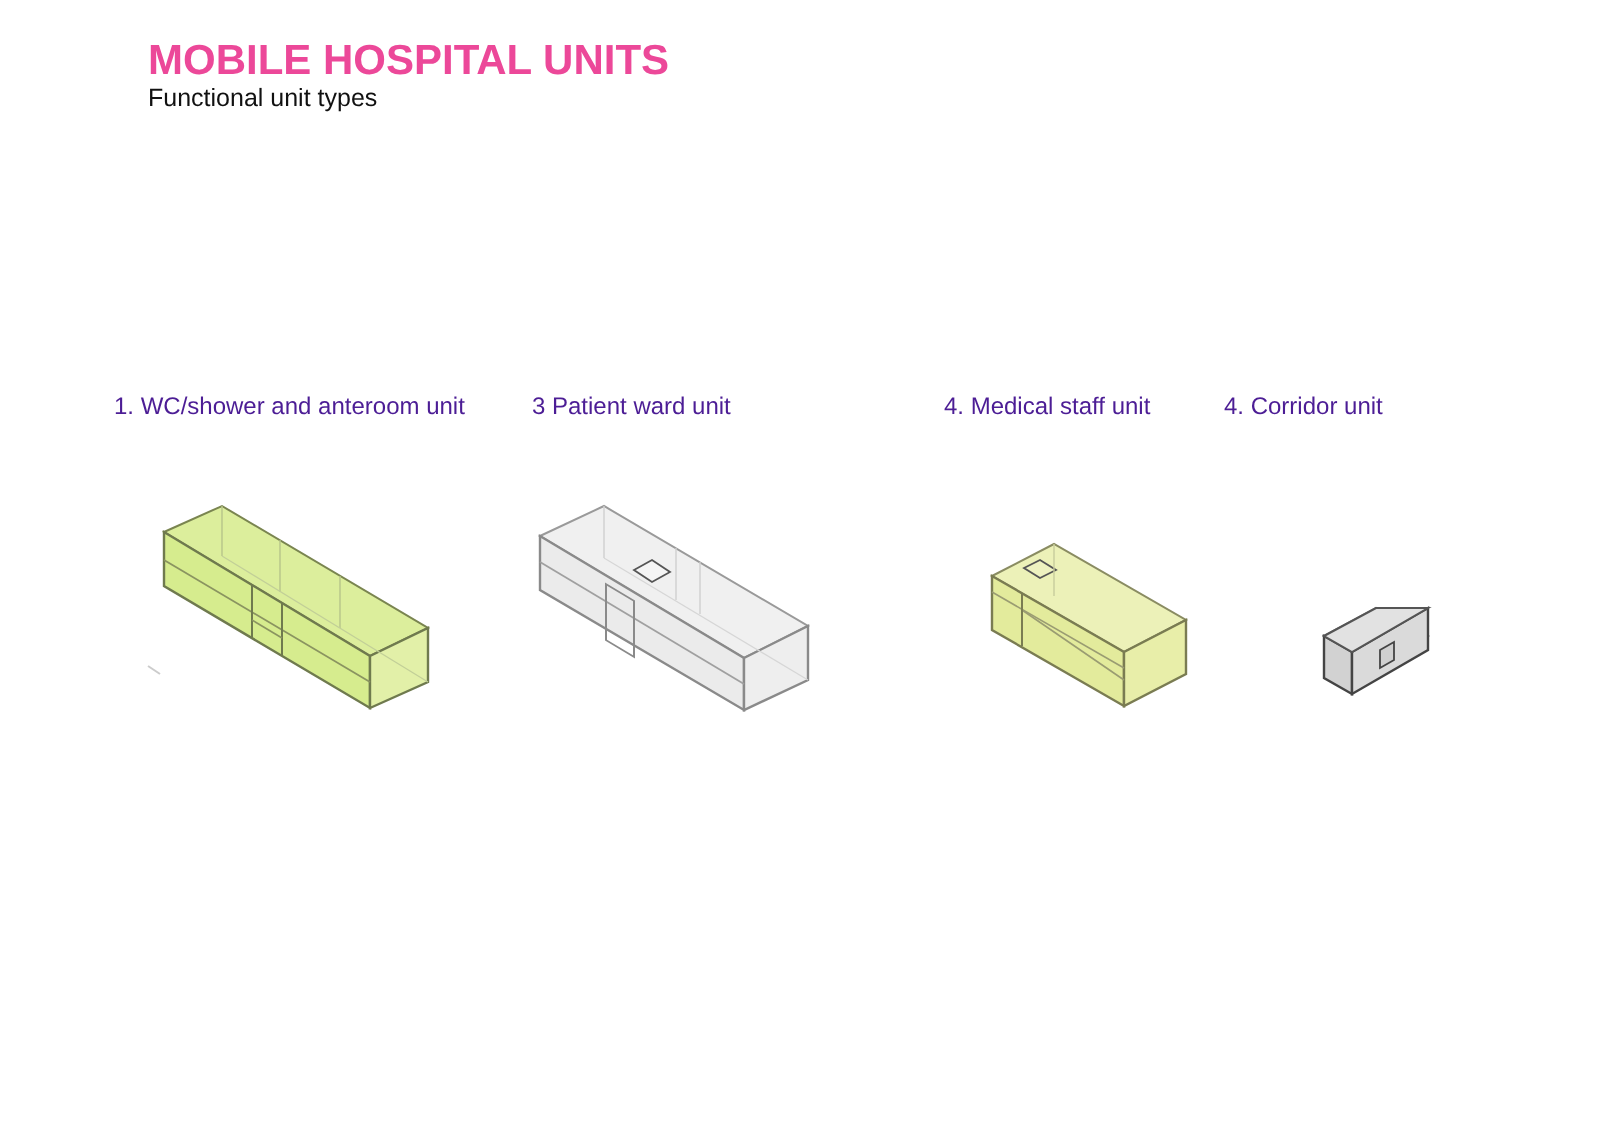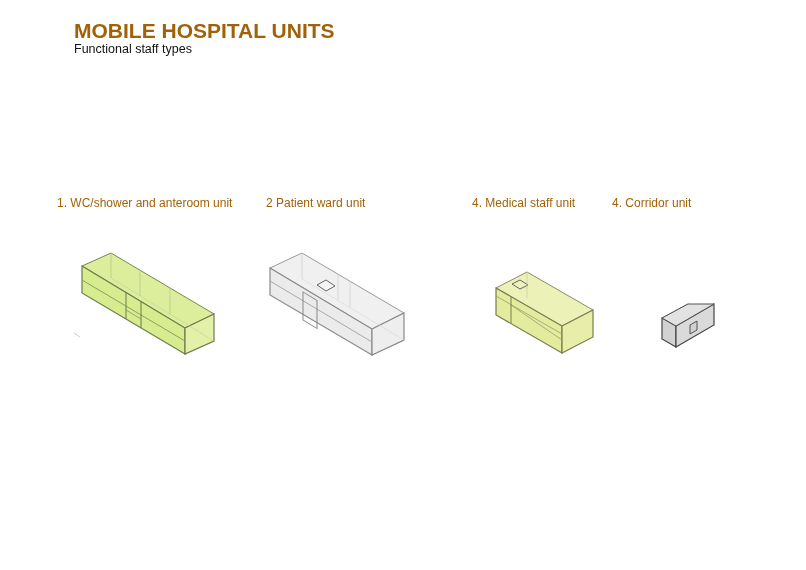--- a/index.html
+++ b/index.html
@@ -1,29 +1,29 @@
 <!DOCTYPE html>
 <html><head>
 <meta charset="utf-8">
 <style>
   html, body { margin: 0; padding: 0; background: #ffffff; }
   body { width: 806px; height: 570px; position: relative; overflow: hidden; font-family: "Liberation Sans", sans-serif; }
-  .title { position: absolute; left: 74px; top: 19px; font-size: 21px; font-weight: bold; color: #a16207; letter-spacing: 0px; }
+  .title { position: absolute; left: 74px; top: 19px; font-size: 21px; font-weight: bold; color: #ec4899; letter-spacing: 0px; }
   .subtitle { position: absolute; left: 74px; top: 42px; font-size: 12.5px; color: #111; }
-  .label { position: absolute; top: 196px; font-size: 12px; color: #a16207; white-space: nowrap; }
+  .label { position: absolute; top: 196px; font-size: 12px; color: #4c1d95; white-space: nowrap; }
   svg { position: absolute; left: 0; top: 0; }
 </style>
 </head>
 <body>
 
 <div class="title">MOBILE HOSPITAL UNITS</div>
-<div class="subtitle">Functional staff types</div>
+<div class="subtitle">Functional unit types</div>
 
 <div class="label" style="left:57px">1. WC/shower and anteroom unit</div>
-<div class="label" style="left:266px">2 Patient ward unit</div>
+<div class="label" style="left:266px">3 Patient ward unit</div>
 <div class="label" style="left:472px">4. Medical staff unit</div>
 <div class="label" style="left:612px">4. Corridor unit</div>
 
 <svg width="806" height="570" viewBox="0 0 806 570">
 
   <g>
     <polygon points="82,266 111,253 214,314 185,328" fill="#dcee9c" stroke="#7a8550" stroke-width="1"></polygon>
     <polygon points="82,266 185,328 185,354 82,293" fill="#d6ec8e" stroke="#6f7a4e" stroke-width="1.2"></polygon>
     <polygon points="185,328 214,314 214,341 185,354" fill="#e2f0a8" stroke="#6f7a4e" stroke-width="1.2"></polygon>
     <line x1="82" y1="280" x2="185" y2="341" stroke="#8a9460" stroke-width="0.9"></line>

